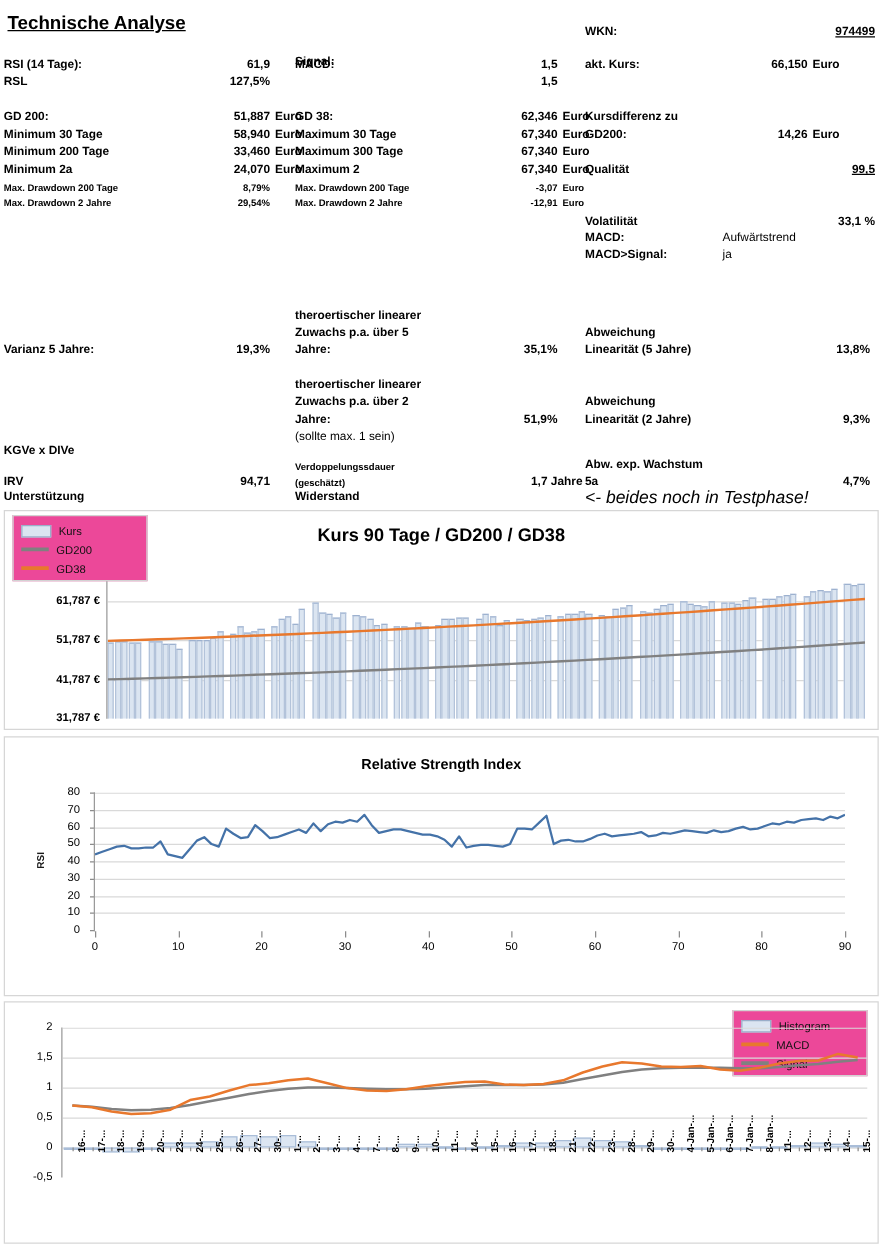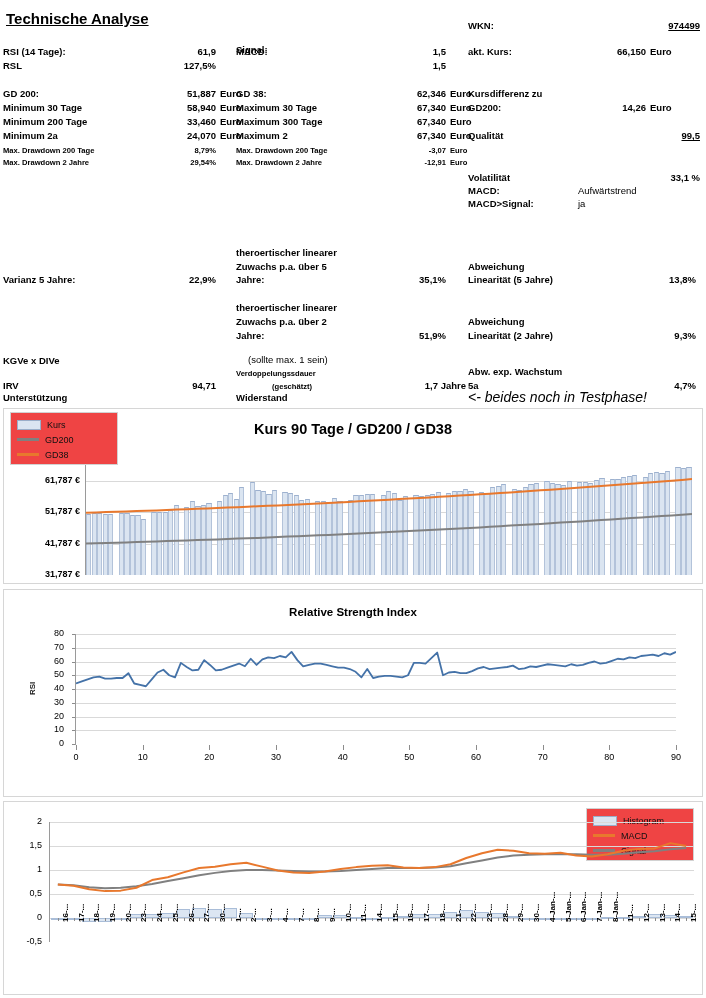--- a/index.html
+++ b/index.html
@@ -32,21 +32,21 @@
   #panel-macd{top:801px;width:700px;height:194px;}
 
   .chart-title{position:absolute;font-weight:bold;text-align:center;color:#000;}
   .axis-label{position:absolute;font-size:8px;font-weight:bold;color:#1a1a1a;}
 
   .plot{position:absolute;overflow:hidden;}
   .gridline{position:absolute;left:0;right:0;height:1px;background:#d9d9d9;}
   .axisline{position:absolute;background:#9a9a9a;}
 
   
-  .legend{position:absolute;border:1px solid #d2d2d2;background:#ef4444;
+  .legend{position:absolute;border:1px solid #d2d2d2;background:#ec4899;
           box-sizing:border-box;padding:4px 6px;}
   .legend .row{display:flex;align-items:center;height:15px;font-size:9px;color:#111;}
   .legend .swatch-bar{width:22px;height:8px;background:#dbe5f1;border:1px solid #9aaec9;margin-right:6px;}
   .legend .swatch-line{width:22px;height:3px;margin-right:6px;}
 
   
   .bar{position:absolute;bottom:0;background:#dbe5f1;border-left:1px solid #b3c3da;border-right:1px solid #b3c3da;border-top:1px solid #9db1cf;box-sizing:border-box;}
   .hbar{position:absolute;background:#dce6f2;border:1px solid #a9bdd8;box-sizing:border-box;}
 
   .ytick{position:absolute;font-size:9px;text-align:right;color:#000;white-space:nowrap;}
@@ -121,41 +121,41 @@
       <div class="cell" style="left:468px;top:172px;">Volatilität</div>
       <div class="cell val" style="left:560px;width:140px;top:172px;">33,1 %</div>
       <div class="cell" style="left:468px;top:185px;">MACD:</div>
       <div class="cell norm" style="left:578px;top:185px;">Aufwärtstrend</div>
       <div class="cell" style="left:468px;top:198px;">MACD&gt;Signal:</div>
       <div class="cell norm" style="left:578px;top:198px;">ja</div>
     </div>
 
   <div id="stats-layer">
       <div class="cell " style="left:3px;top:274px;">Varianz 5 Jahre:</div>
-      <div class="cell val" style="left:120px;width:96px;top:274px;">22,9%</div>
+      <div class="cell val" style="left:120px;width:96px;top:274px;">19,3%</div>
       <div class="cell " style="left:236px;top:247px;">theroertischer linearer</div>
       <div class="cell " style="left:236px;top:261px;">Zuwachs p.a. über 5</div>
       <div class="cell " style="left:236px;top:274px;">Jahre:</div>
       <div class="cell val" style="left:350px;width:96px;top:274px;">35,1%</div>
       <div class="cell " style="left:468px;top:261px;">Abweichung</div>
       <div class="cell " style="left:468px;top:274px;">Linearität (5 Jahre)</div>
       <div class="cell val" style="left:610px;width:86px;top:274px;">13,8%</div>
       <div class="cell " style="left:236px;top:302px;">theroertischer linearer</div>
       <div class="cell " style="left:236px;top:316px;">Zuwachs p.a. über 2</div>
       <div class="cell " style="left:236px;top:330px;">Jahre:</div>
-      <div class="cell norm" style="left:236px;top:354px;margin-left:12px;">(sollte max. 1 sein)</div>
+      <div class="cell norm" style="left:236px;top:344px;">(sollte max. 1 sein)</div>
       <div class="cell val" style="left:350px;width:96px;top:330px;">51,9%</div>
       <div class="cell " style="left:468px;top:316px;">Abweichung</div>
       <div class="cell " style="left:468px;top:330px;">Linearität (2 Jahre)</div>
       <div class="cell val" style="left:610px;width:86px;top:330px;">9,3%</div>
       <div class="cell " style="left:3px;top:355px;">KGVe x DIVe</div>
       <div class="cell " style="left:3px;top:380px;">IRV</div>
       <div class="cell val" style="left:120px;width:96px;top:380px;">94,71</div>
       <div class="cell sm" style="left:236px;top:368px;">Verdoppelungssdauer</div>
-      <div class="cell sm" style="left:236px;top:381px;margin-left:36px;">(geschätzt)</div>
+      <div class="cell sm" style="left:236px;top:381px;">(geschätzt)</div>
       <div class="cell val" style="left:370px;width:96px;top:380px;">1,7  Jahre</div>
       <div class="cell " style="left:468px;top:366px;">Abw. exp. Wachstum</div>
       <div class="cell " style="left:468px;top:380px;">5a</div>
       <div class="cell val" style="left:610px;width:86px;top:380px;">4,7%</div>
       <div class="cell " style="left:3px;top:392px;">Unterstützung</div>
       <div class="cell " style="left:236px;top:392px;">Widerstand</div>
       <div class="cell ital" style="left:468px;top:392px;">&lt;- beides noch in Testphase!</div>
     </div>
 
   <div class="panel" id="panel-kurs">

